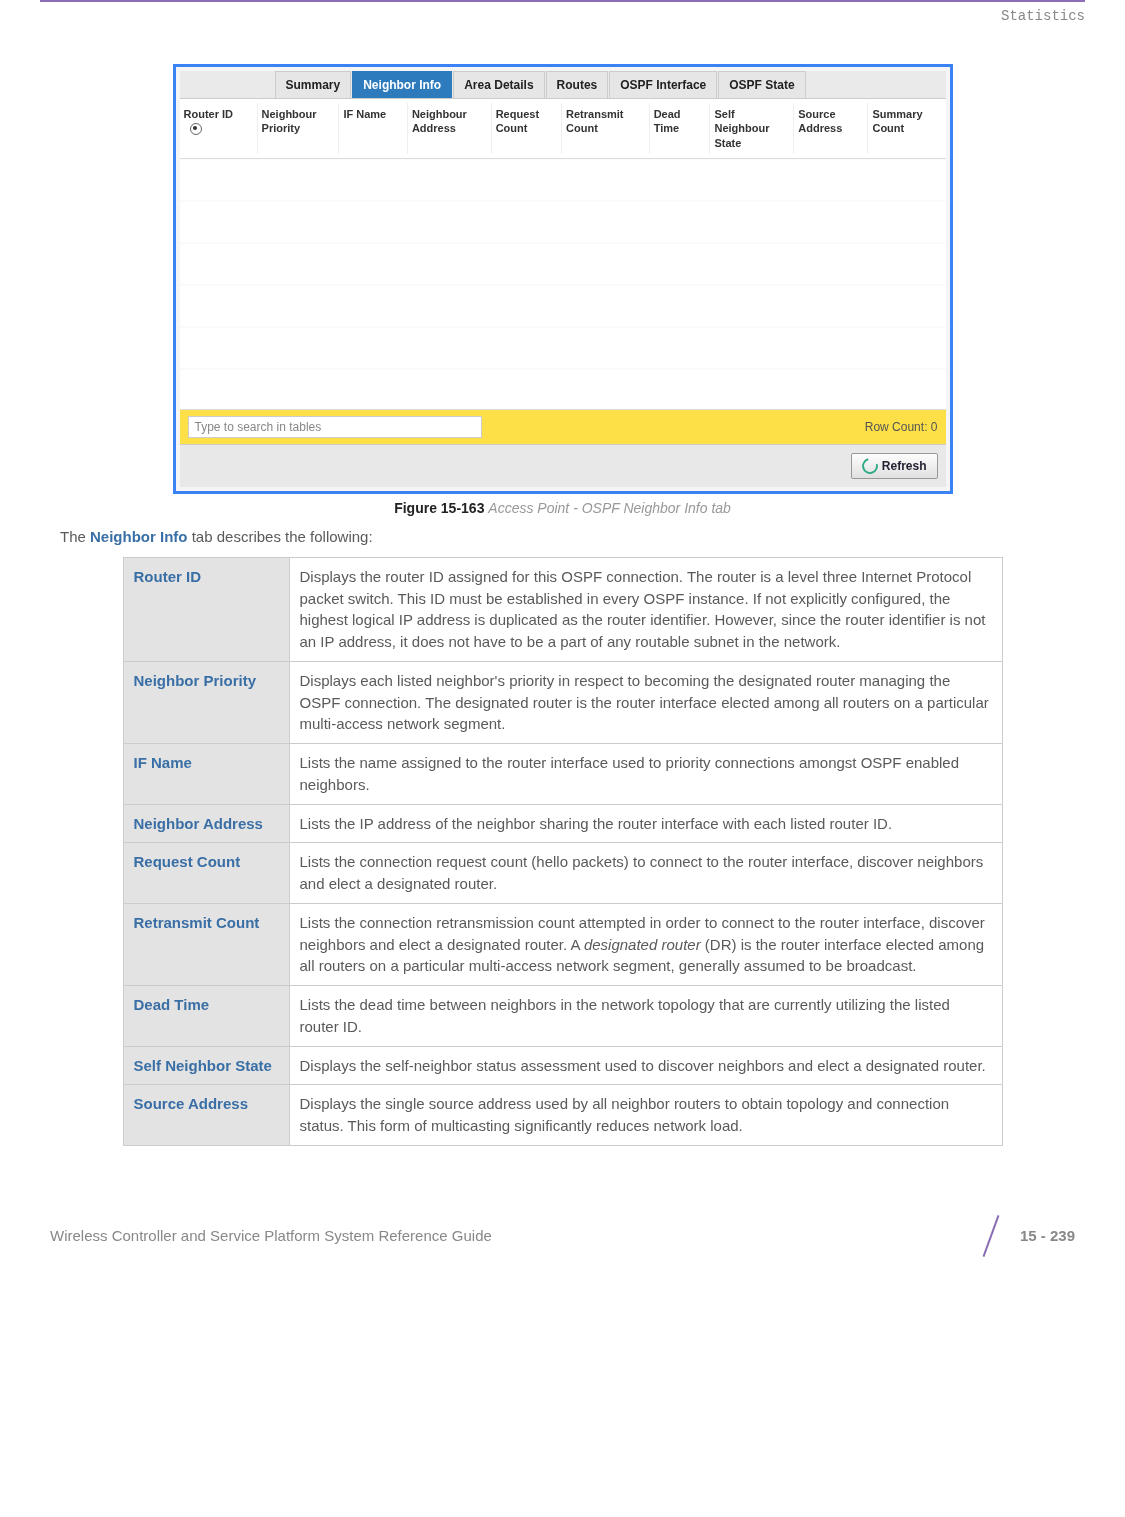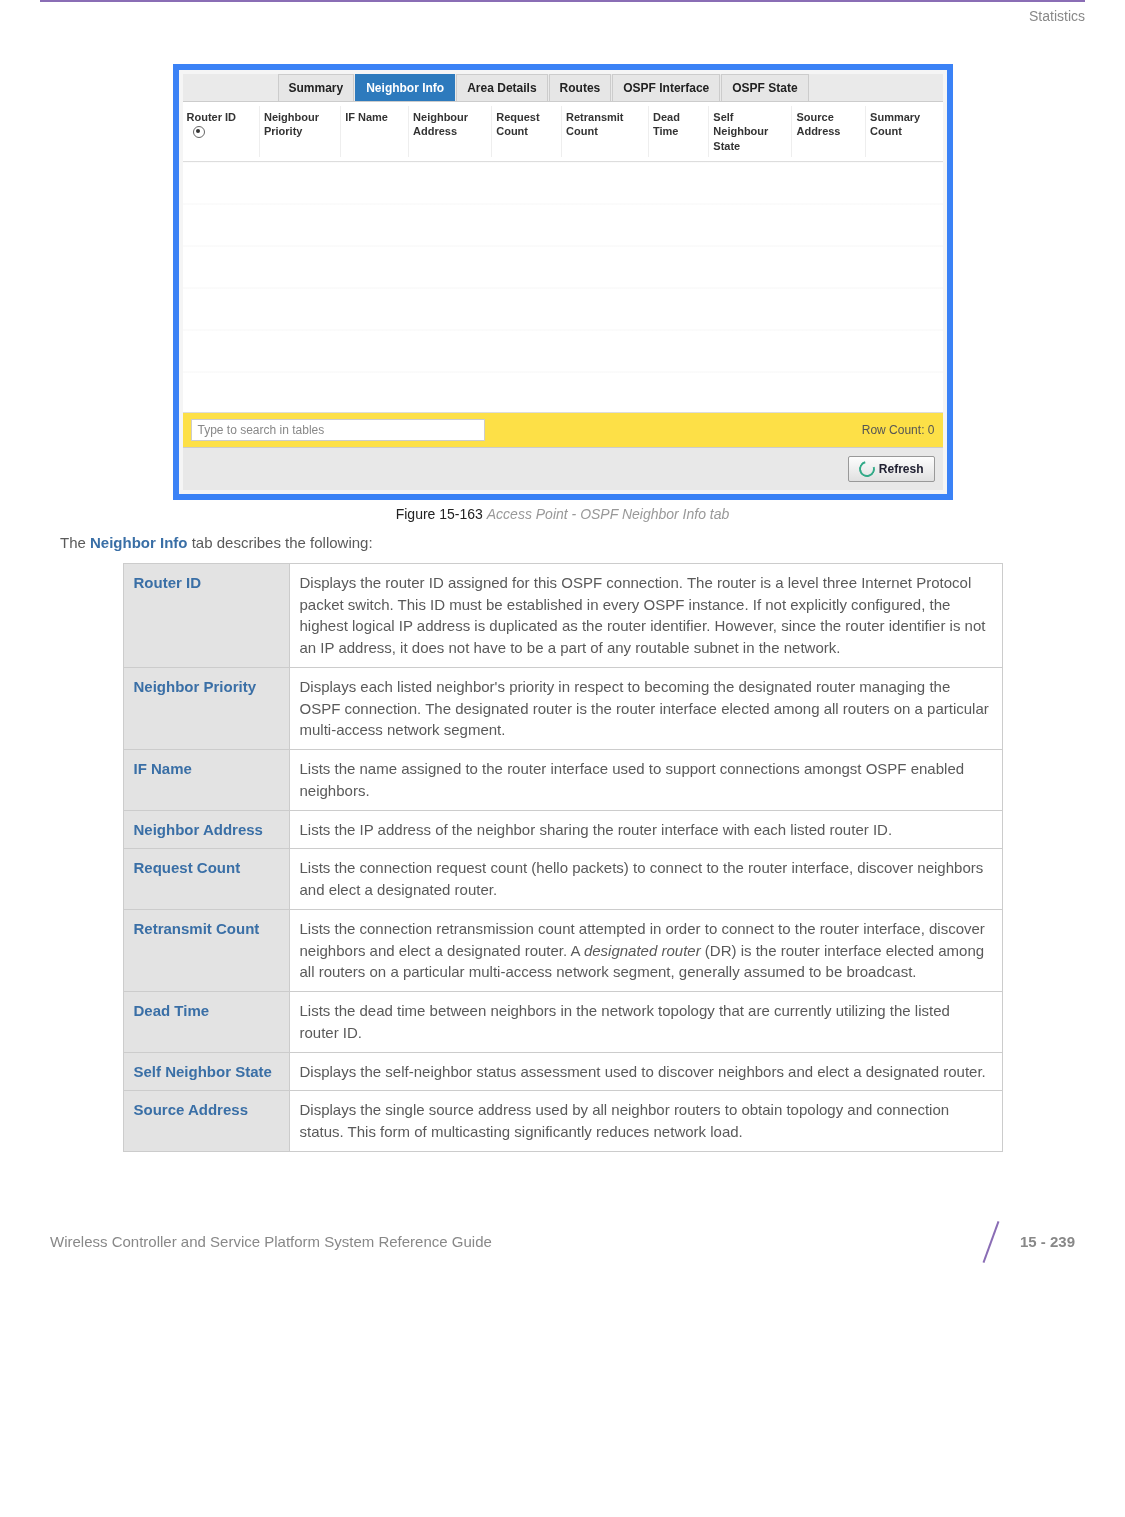--- a/index.html
+++ b/index.html
@@ -12,28 +12,29 @@
     }
     .page-border-top {
       border-top: 2px solid #8a6db5;
       margin: 0 40px;
     }
     .header-label {
       text-align: right;
       color: #888;
       font-size: 14px;
       padding: 6px 40px 0 0;
+      font-family: Liberation Mono, monospace;
     }
     .content {
       padding: 40px 60px 20px 60px;
     }
     .screenshot-container {
       width: 780px;
       margin: 0 auto 6px auto;
-      border: 6px solid #3b82f6;
+      border: 3px solid #3b82f6;
       background: #f5f5f5;
       padding: 4px;
       box-sizing: border-box;
     }
     .tabs-row {
       display: flex;
       background: #eaeaea;
       border-bottom: 1px solid #ccc;
     }
     .tab-spacer {
@@ -130,21 +131,21 @@
       border-radius: 50%;
       border-top-color: transparent;
       transform: rotate(30deg);
     }
     .figure-caption {
       text-align: center;
       font-size: 14px;
       margin: 4px 0 12px 0;
     }
     .figure-caption .fig-label {
-      font-weight: normal;
+      font-weight: bold;
       color: #222;
     }
     .figure-caption .fig-title {
       color: #999;
       font-style: italic;
     }
     .intro-text {
       font-size: 15px;
       color: #5a5a5a;
       margin: 0 0 12px 0;
@@ -294,21 +295,21 @@
         <tr>
       <td class="label-cell">Router ID</td>
       <td class="value-cell">Displays the router ID assigned for this OSPF connection. The router is a level three Internet Protocol packet switch. This ID must be established in every OSPF instance. If not explicitly configured, the highest logical IP address is duplicated as the router identifier. However, since the router identifier is not an IP address, it does not have to be a part of any routable subnet in the network.</td>
     </tr>
     <tr>
       <td class="label-cell">Neighbor Priority</td>
       <td class="value-cell">Displays each listed neighbor's priority in respect to becoming the designated router managing the OSPF connection. The designated router is the router interface elected among all routers on a particular multi-access network segment.</td>
     </tr>
     <tr>
       <td class="label-cell">IF Name</td>
-      <td class="value-cell">Lists the name assigned to the router interface used to support connections amongst OSPF enabled neighbors.</td>
+      <td class="value-cell">Lists the name assigned to the router interface used to priority connections amongst OSPF enabled neighbors.</td>
     </tr>
     <tr>
       <td class="label-cell">Neighbor Address</td>
       <td class="value-cell">Lists the IP address of the neighbor sharing the router interface with each listed router ID.</td>
     </tr>
     <tr>
       <td class="label-cell">Request Count</td>
       <td class="value-cell">Lists the connection request count (hello packets) to connect to the router interface, discover neighbors and elect a designated router.</td>
     </tr>
     <tr>

